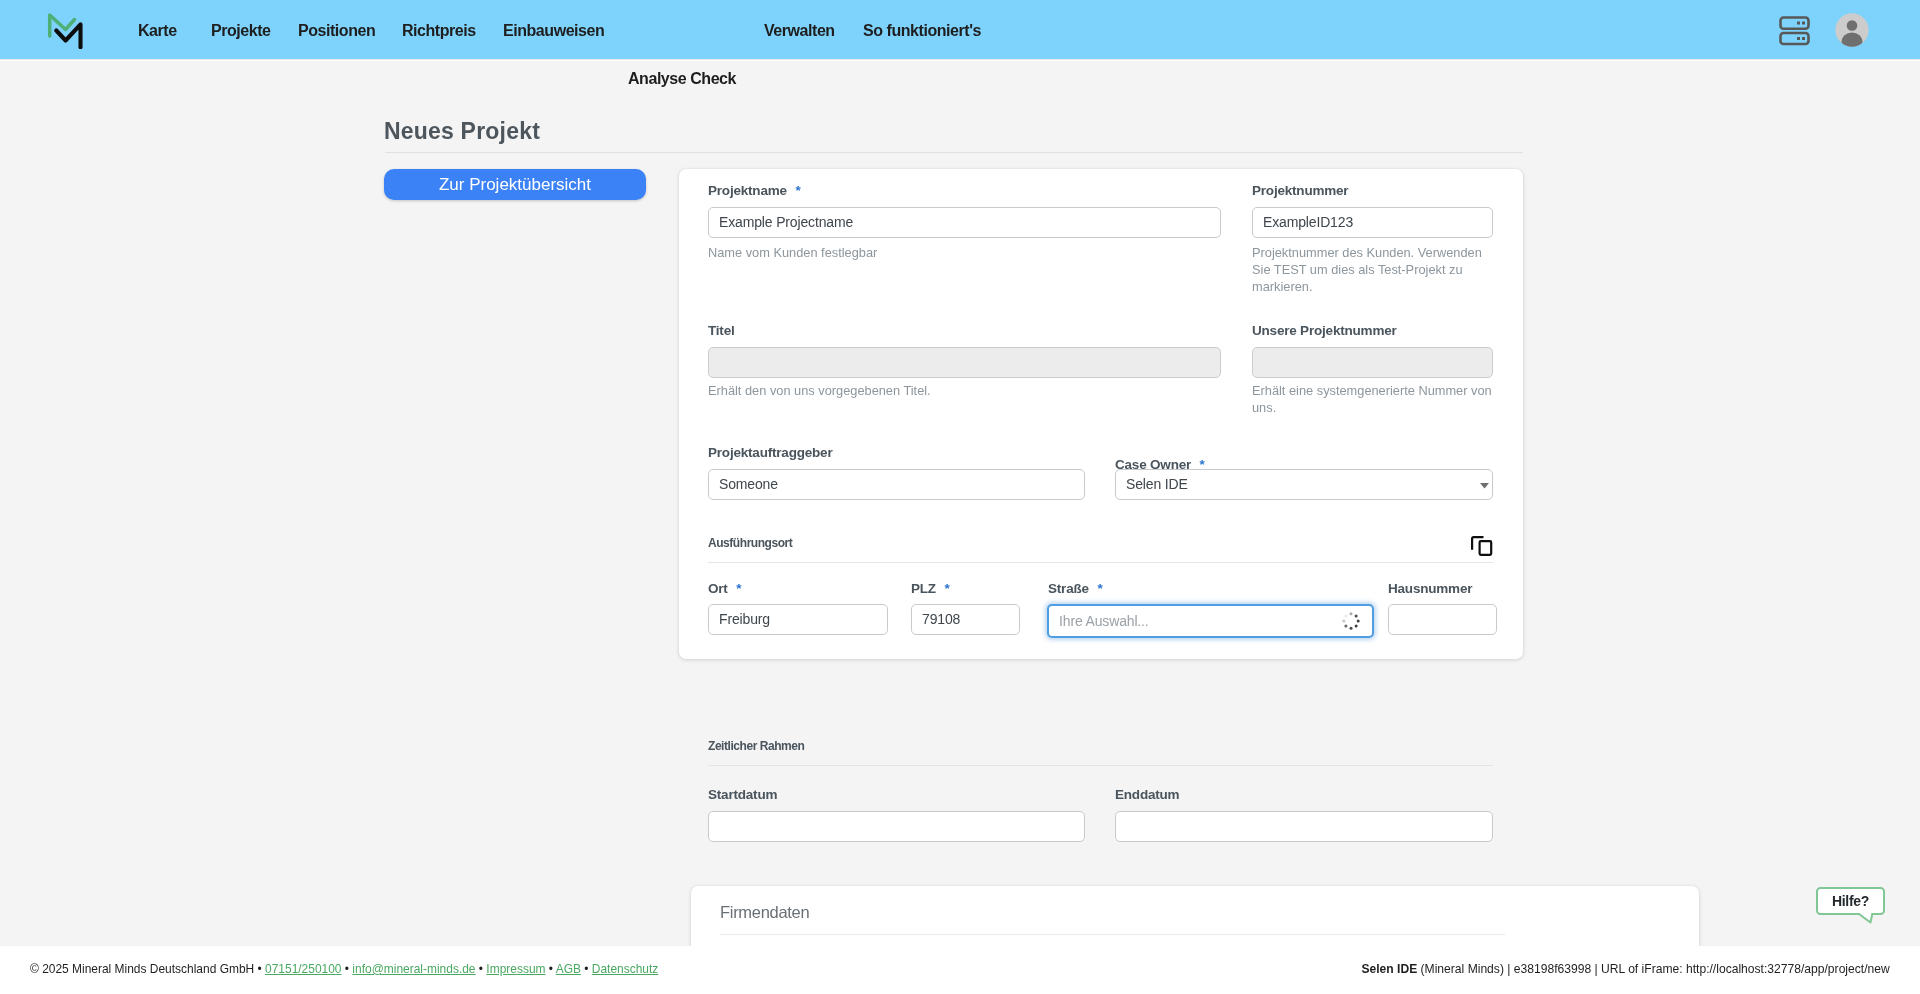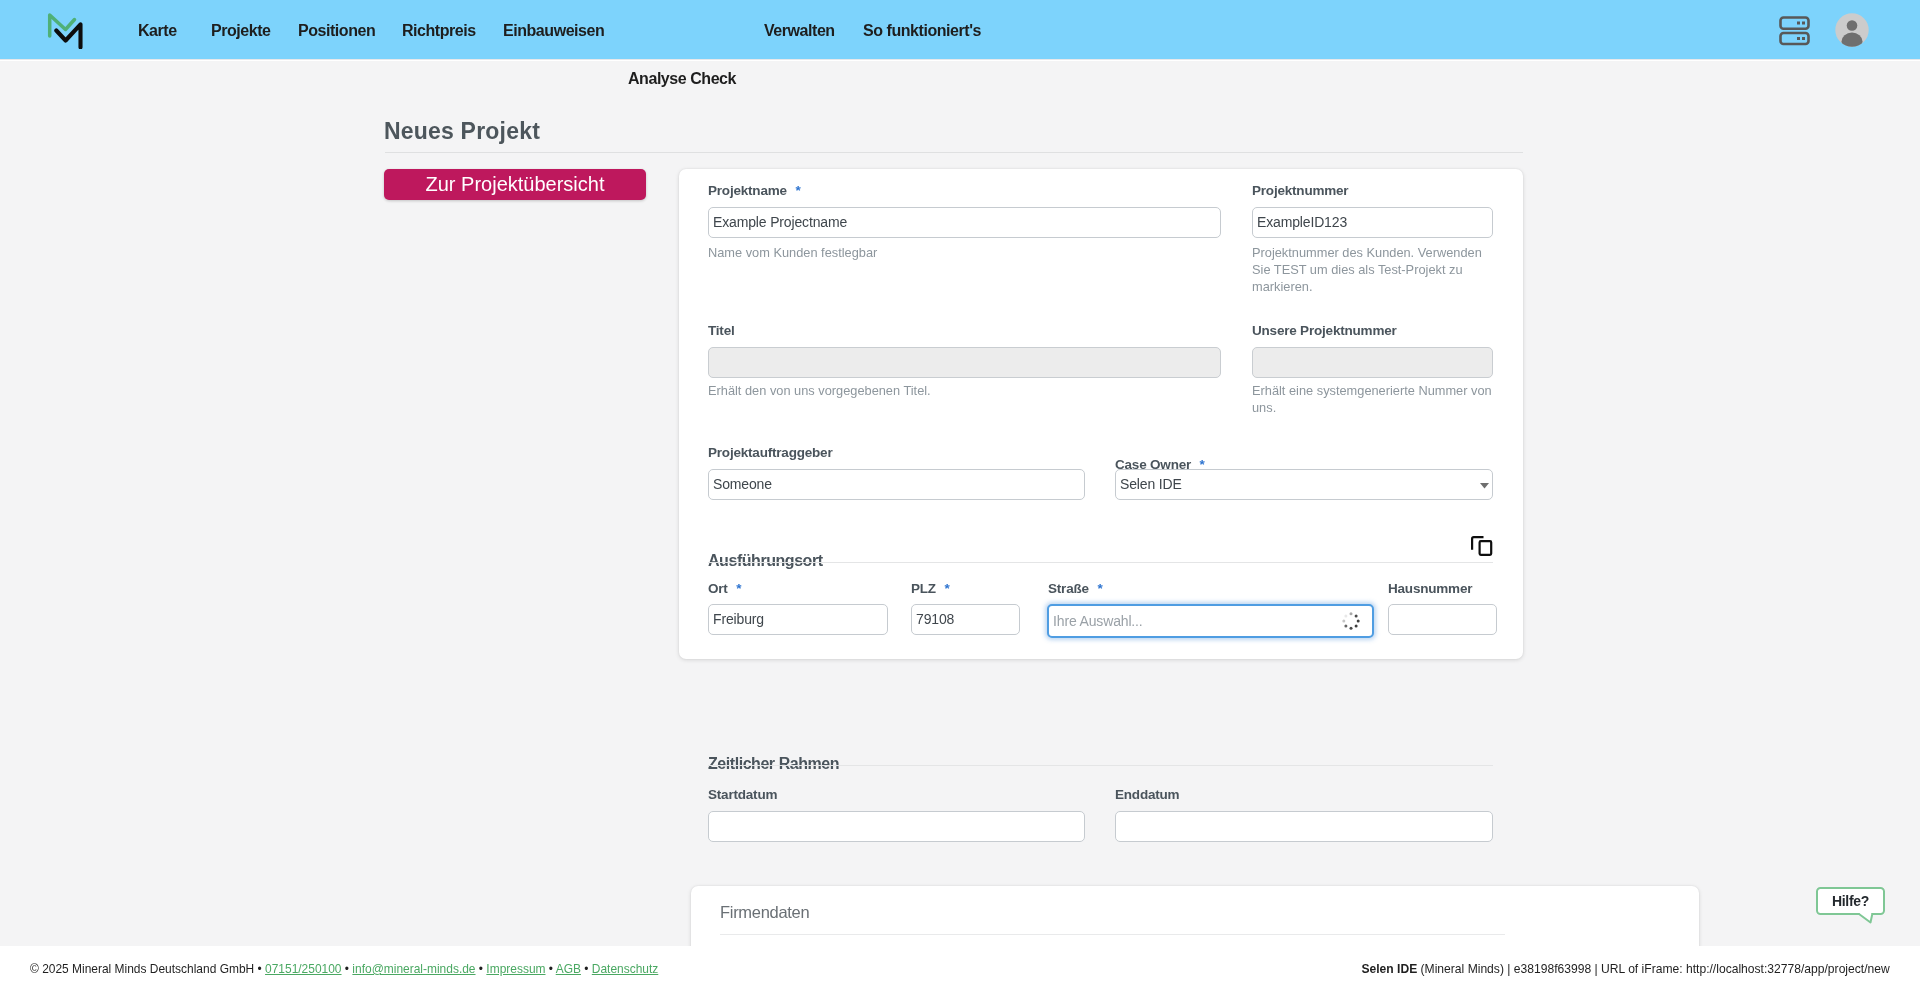--- a/index.html
+++ b/index.html
@@ -11,37 +11,37 @@
 #header { position:absolute; left:0; top:0; width:1920px; height:60px; background:#7dd3fc;
   border-bottom:1px solid #e7e8ea; z-index:5; }
 .nav { position:absolute; top:21.5px; font-size:16px; font-weight:bold; color:#1e1e1e;
   letter-spacing:-0.45px; white-space:nowrap; }
 
 
 #main { position:absolute; left:0; top:61px; width:1920px; height:885px; background:#f4f4f5; overflow:hidden; }
 
 h1 { position:absolute; left:384px; top:56.5px; font-size:23px; font-weight:bold; color:#4d565c; letter-spacing:0.2px;}
 #hrule { position:absolute; left:385px; top:91px; width:1138px; height:1px; background:#dfe0e1; }
-#btn-back { position:absolute; left:384px; top:108px; width:262px; height:31px; background:#be185d;
-  border-radius:5px; color:#fff; font-size:20px; text-align:center; line-height:31px;
+#btn-back { position:absolute; left:384px; top:108px; width:262px; height:31px; background:#3b82f6;
+  border-radius:10px; color:#fff; font-size:17px; text-align:center; line-height:31px;
   box-shadow:0 1px 3px rgba(0,0,0,0.2); }
 
 .card { position:absolute; background:#fff; border-radius:7px;
   box-shadow:0 1px 4px rgba(0,0,0,0.13), 0 0 2px rgba(0,0,0,0.07); }
 #card1 { left:679px; top:108px; width:844px; height:490px; }
 #card2 { left:679px; top:825px; width:1008px; height:80px;margin-left:12px; }
 
 
 .lbl { position:absolute; font-size:13.5px; font-weight:bold; color:#4a545c; letter-spacing:-0.2px; white-space:nowrap; }
 .lbl .req { color:#2e74d0; margin-left:5px; }
 .inp { position:absolute; height:31px; border:1px solid #c6cbd0; border-radius:5px; background:#fff;
-  font-size:14px; color:#3f464c; letter-spacing:-0.15px; line-height:29px; padding-left:4px; white-space:nowrap; overflow:hidden;}
+  font-size:14px; color:#3f464c; letter-spacing:-0.15px; line-height:29px; padding-left:10px; white-space:nowrap; overflow:hidden;}
 .inp.dis { background:#ececec; border-color:#c9cdd1; }
 .hint { position:absolute; font-size:12.8px; color:#8d969d; line-height:17px; }
-.sect { position:absolute; font-size:16px; font-weight:bold; color:#4a545c; letter-spacing:-0.45px;margin-top:16px; }
+.sect { position:absolute; font-size:12px; font-weight:bold; color:#4a545c; letter-spacing:-0.45px; }
 .divider { position:absolute; height:1px; background:#e4e5e6; }
 .ph { color:#9aa1a7; }
 </style>
 </head>
 <body>
 <div id="page">
   <div id="header">
     <svg id="logo" width="38" height="38" viewBox="0 0 38 38" style="position:absolute;left:46px;top:11px;">
       <path d="M 3.7 25 L 3.7 4 L 19.5 18.5 L 28.5 8.5" fill="none" stroke="#4fb077" stroke-width="3.5" stroke-linecap="round" stroke-linejoin="round"></path>
       <path d="M 10.3 19.5 L 19.6 29.5 L 34.5 13.3 L 34.5 36.3" fill="none" stroke="#0d0d0d" stroke-width="4.1" stroke-linecap="round" stroke-linejoin="round"></path>

